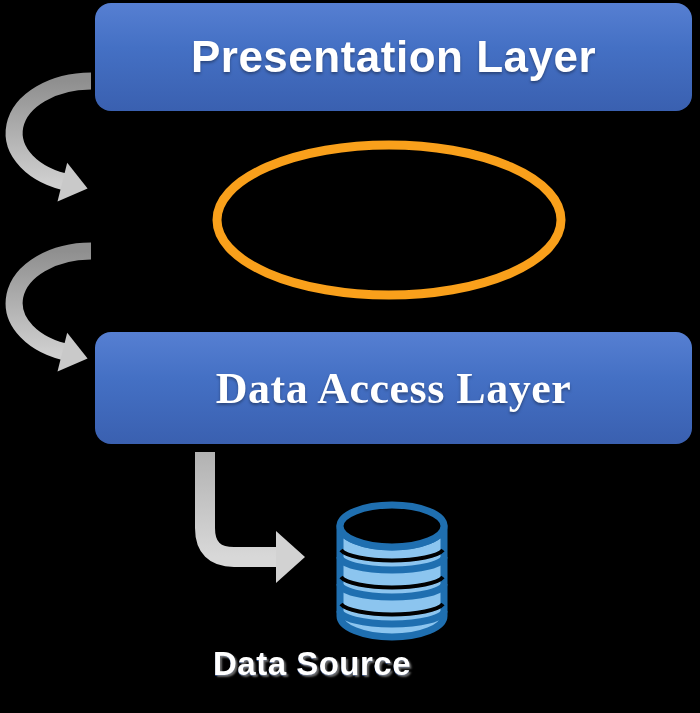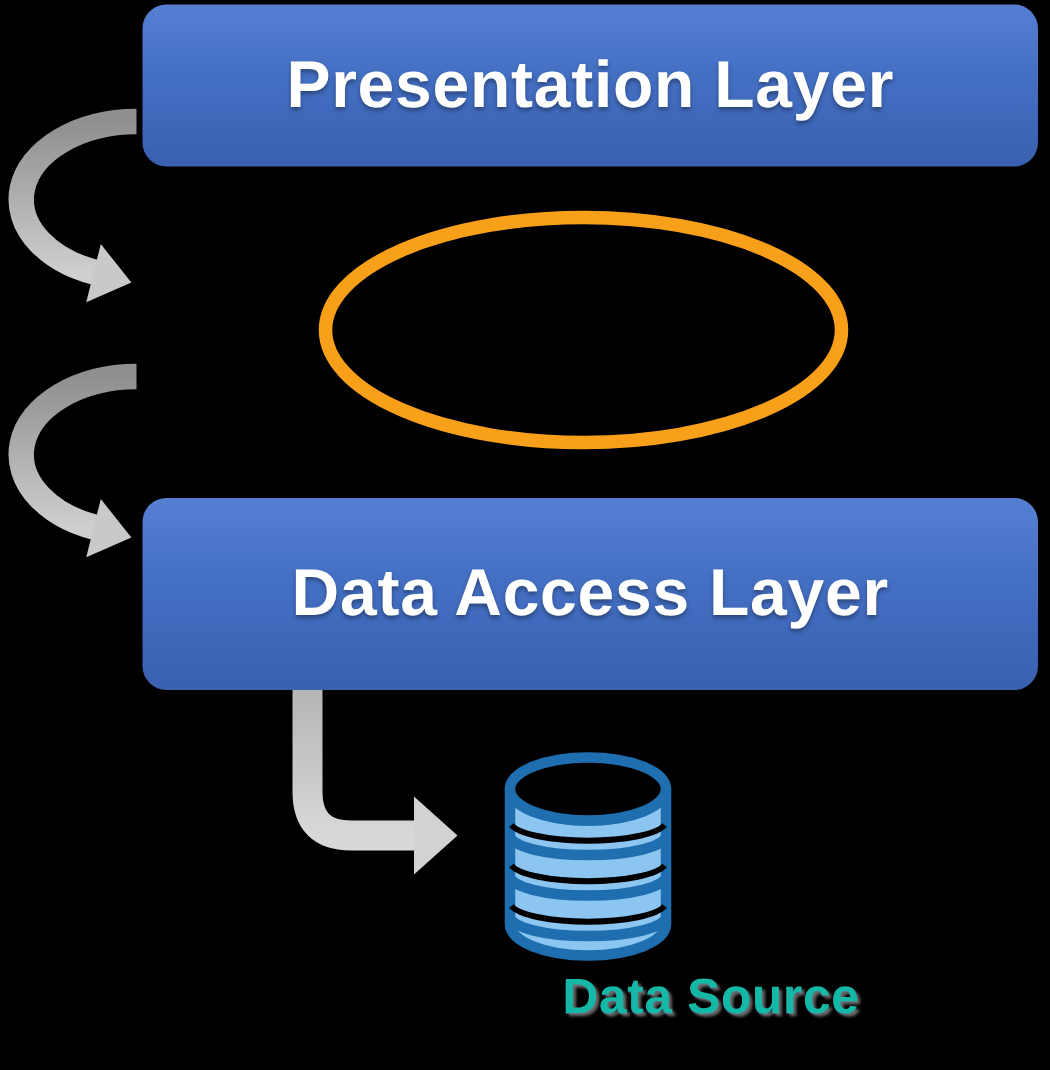--- a/index.html
+++ b/index.html
@@ -18,36 +18,36 @@
   .layer-box {
     position: absolute;
     left: 95px; width: 597px;
     border-radius: 16px;
     background: linear-gradient(180deg, #567FD2 0%, #4470C4 42%, #3A60B0 100%);
     display: flex; align-items: center; justify-content: center;
     z-index: 2;
   }
   .box-presentation { top: 3px;   height: 108px; }
   .box-business     { top: 163px; height: 108px; }
-  .box-dataaccess   { top: 332px; height: 128px; }
+  .box-dataaccess   { top: 332px; height: 112px; font-family: Liberation Serif, serif; }
 
   .layer-label {
     color: #FFFFFF;
     font-size: 44px;
     font-weight: 700;
     letter-spacing: 0.5px;
     text-shadow: 0 2px 3px rgba(0,0,0,0.35);
     white-space: nowrap;
   }
 
   .datasource-label {
     position: absolute;
     left: 213px; top: 645px; width: 360px;
-    text-align: right;
-    color: #14b8a6;
+    text-align: left;
+    color: #ffffff;
     font-size: 33px;
     font-weight: 700;
     letter-spacing: 0.5px;
     text-shadow: 2px 2px 2px rgba(125,125,125,0.85), 0 1px 0 #2a4a8a;
     z-index: 2;
     white-space: nowrap;
   }
 </style>
 </head>
 <body>

